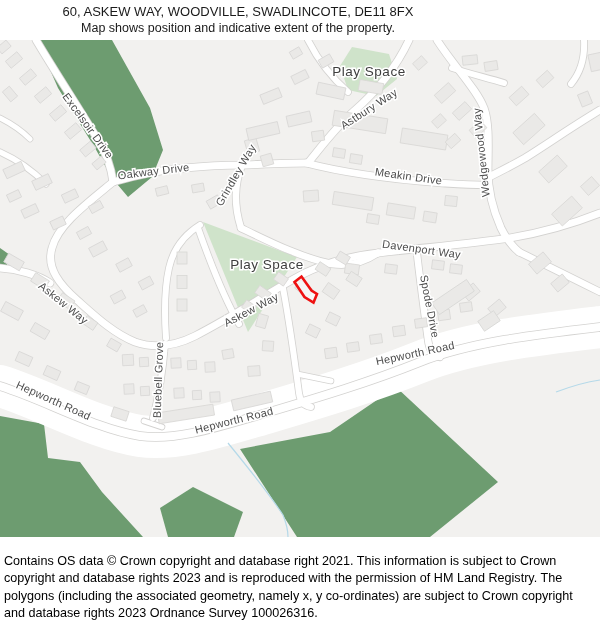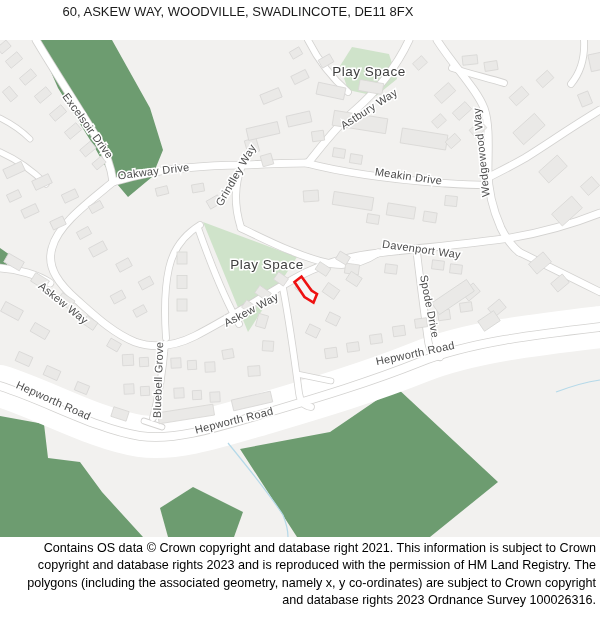--- a/index.html
+++ b/index.html
@@ -6,29 +6,30 @@
   body{
     width:600px;height:625px;background:#ffffff;
     font-family:"Liberation Sans",sans-serif;position:relative;overflow:hidden;
   }
   .header{width:476px;text-align:center;padding-top:4px;}
   .header .title{font-size:13px;color:#1a1a1a;line-height:15px;}
   .header .subtitle{font-size:12.5px;color:#1a1a1a;line-height:15px;margin-top:2px;}
   .map-wrap{position:absolute;top:40px;left:0;width:600px;height:497px;overflow:hidden;}
   .map-wrap svg{display:block;}
   .footer{
-    position:absolute;top:537px;left:0;width:592px;padding:3px 4px 0 4px;
-    font-size:12.6px;line-height:17.4px;color:#000;text-align:right;
+    position:absolute;top:537px;left:0;width:592px;padding:16px 4px 0 4px;
+    font-size:12.6px;line-height:17.4px;color:#000;text-align:left;
   }
 </style>
 </head>
 <body>
 
 <div class="header">
   <div class="title">60, ASKEW WAY, WOODVILLE, SWADLINCOTE, DE11 8FX</div>
+  <div class="subtitle">Map shows position and indicative extent of the property.</div>
 </div>
 
 <div class="map-wrap">
   <svg width="600" height="497" viewBox="0 40 600 497" xmlns="http://www.w3.org/2000/svg">
       <rect x="0" y="40" width="600" height="497" fill="#f2f1ef"></rect>
       <g>
         <polygon points="37,40 112,40 150,108 163,150 152,177 128,197 112,178 95,148 58,88" fill="#6d9c70"></polygon>
         <polygon points="0,416 44,424 48,458 80,462 102,492 143,537 0,537" fill="#6d9c70"></polygon>
         <polygon points="396,387 498,482 430,537 297,537 240,449 330,432" fill="#6d9c70"></polygon>
         <polygon points="193,487 243,512 234,537 168,537 160,508" fill="#6d9c70"></polygon>

